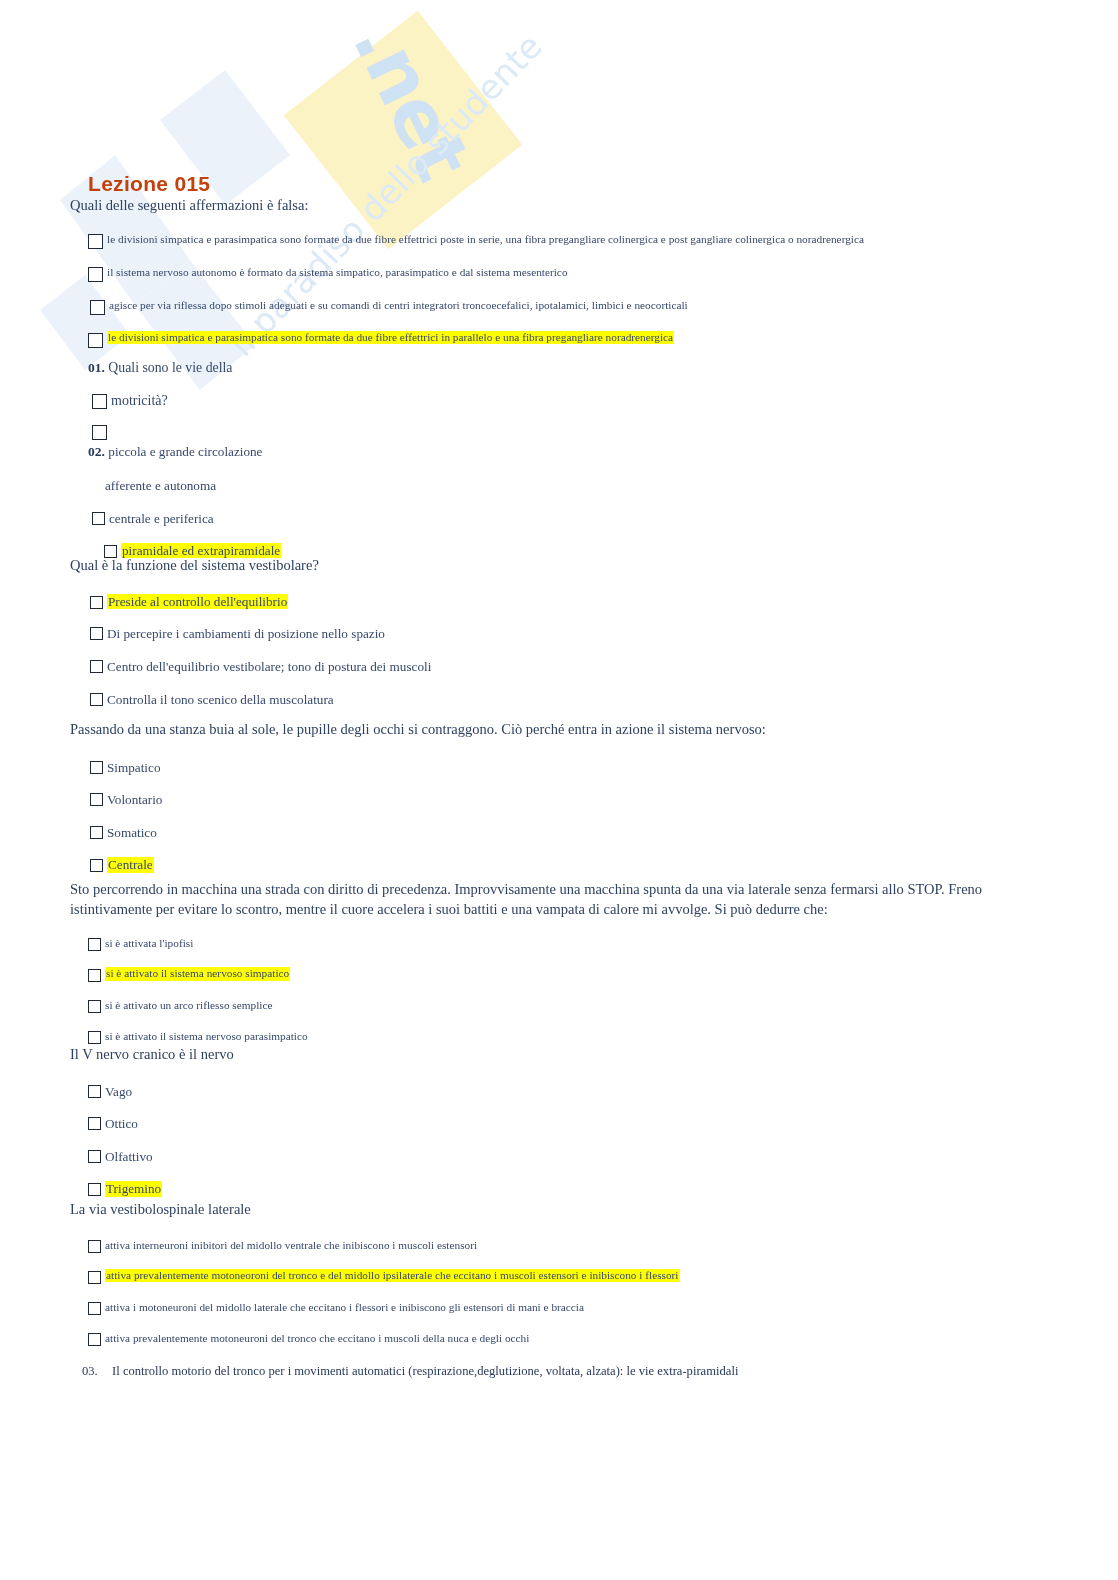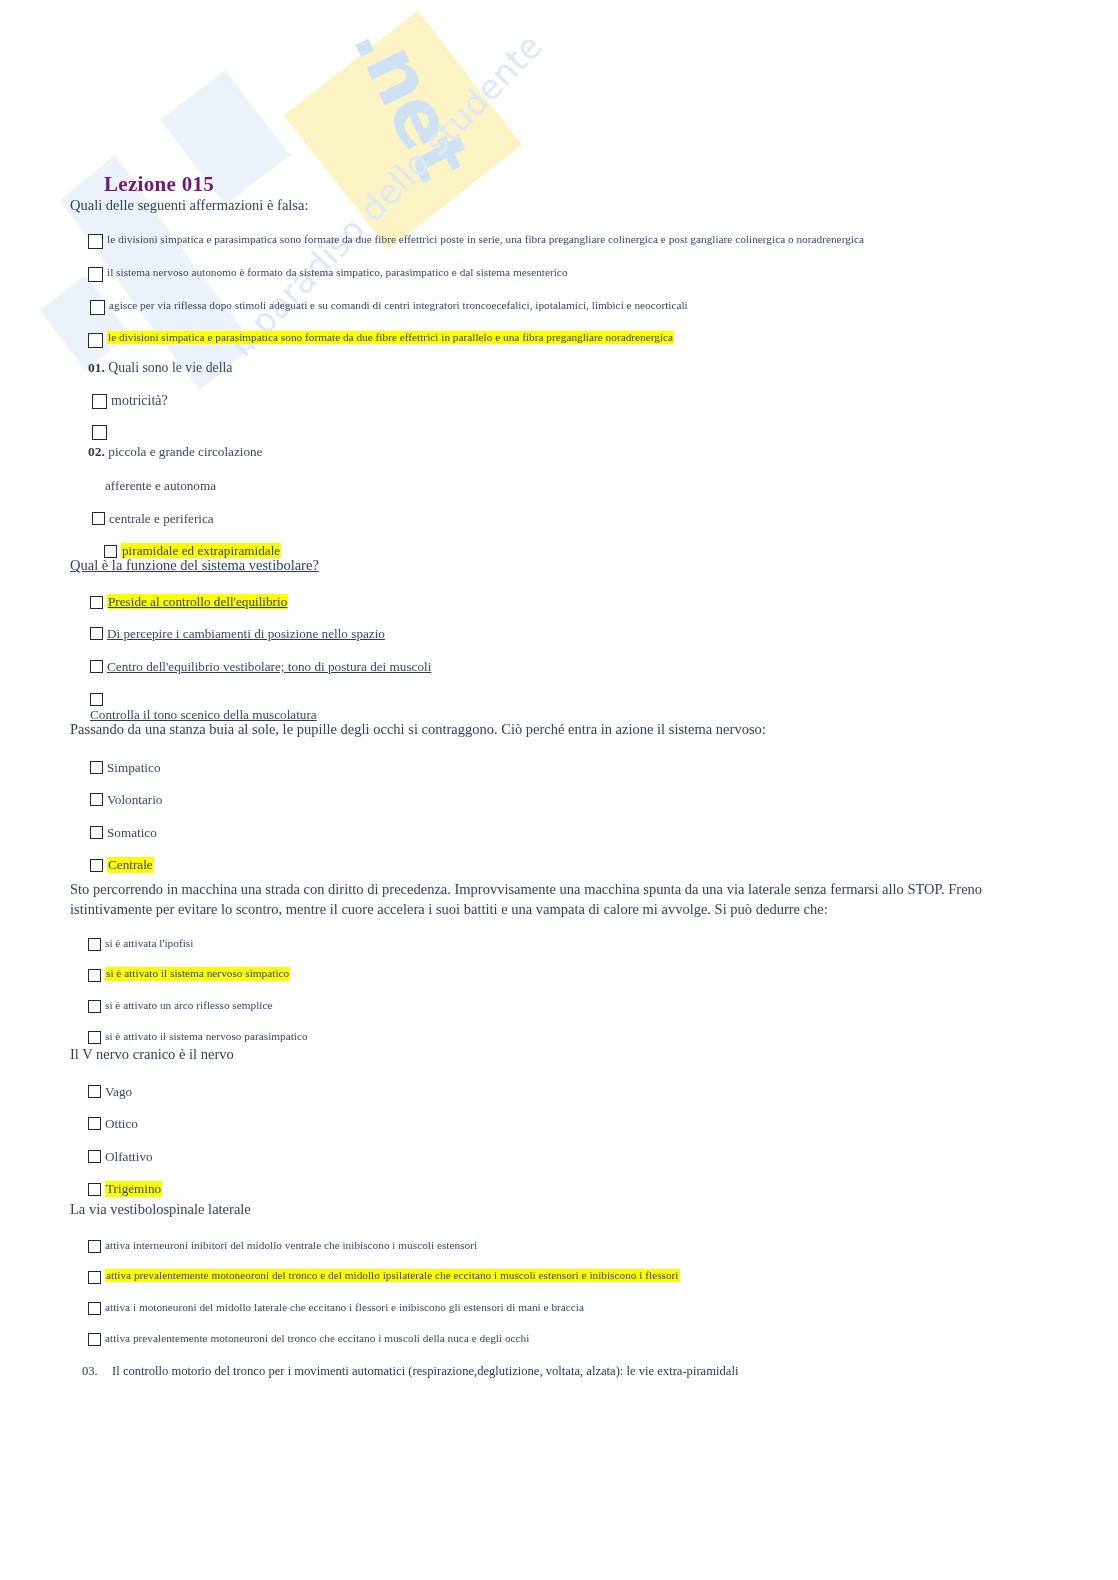--- a/index.html
+++ b/index.html
@@ -63,26 +63,26 @@
   
   #content {
     position: absolute;
     left: 0; top: 0;
     width: 1118px;
     z-index: 2;
   }
 
   .doc-title {
     position: absolute;
-    left: 104px;
+    left: 88px;
     top: 172px;
-    font-family: Liberation Serif, serif;
+    font-family: Liberation Sans, sans-serif;
     font-size: 21px;
     font-weight: bold;
-    color: #701a75;
+    color: #c2410c;
     letter-spacing: 0.3px;
   }
 
   .block { position: absolute; }
 
   .q-text {
     font-size: 14.5px;
     color: #2f4160;
     line-height: 1.35;
   }
@@ -215,36 +215,36 @@
       <div class="opt-row" style="margin-top:16px; margin-left:4px;">
         <span class="cbox"></span>
         <span class="opt-label sz13">centrale e periferica</span>
       </div>
       <div class="opt-row" style="margin-left:4px;padding-left:12px;">
         <span class="cbox"></span>
         <span class="opt-label sz13 hl">piramidale ed extrapiramidale</span>
       </div>
     </div>
 
-    <div class="block" style="left:70px; top:556px;text-decoration:underline;">
+    <div class="block" style="left:70px; top:556px;">
       <div class="q-text">Qual è la funzione del sistema vestibolare?</div>
 
       <div class="opt-row" style="margin-left:20px; margin-top:18px;">
         <span class="cbox"></span>
         <span class="opt-label sz13 hl">Preside al controllo dell'equilibrio</span>
       </div>
       <div class="opt-row" style="margin-left:20px;">
         <span class="cbox"></span>
         <span class="opt-label sz13">Di percepire i cambiamenti di posizione nello spazio</span>
       </div>
       <div class="opt-row" style="margin-left:20px;">
         <span class="cbox"></span>
         <span class="opt-label sz13">Centro dell'equilibrio vestibolare; tono di postura dei muscoli</span>
       </div>
-      <div class="opt-row" style="margin-left:20px;flex-direction:column;">
+      <div class="opt-row" style="margin-left:20px;">
         <span class="cbox"></span>
         <span class="opt-label sz13">Controlla il tono scenico della muscolatura</span>
       </div>
     </div>
 
     <div class="block" style="left:70px; top:720px;">
       <div class="q-text">Passando da una stanza buia al sole, le pupille degli occhi si contraggono. Ciò perché entra in azione il sistema nervoso:</div>
 
       <div class="opt-row" style="margin-left:20px; margin-top:19px;">
         <span class="cbox"></span>

